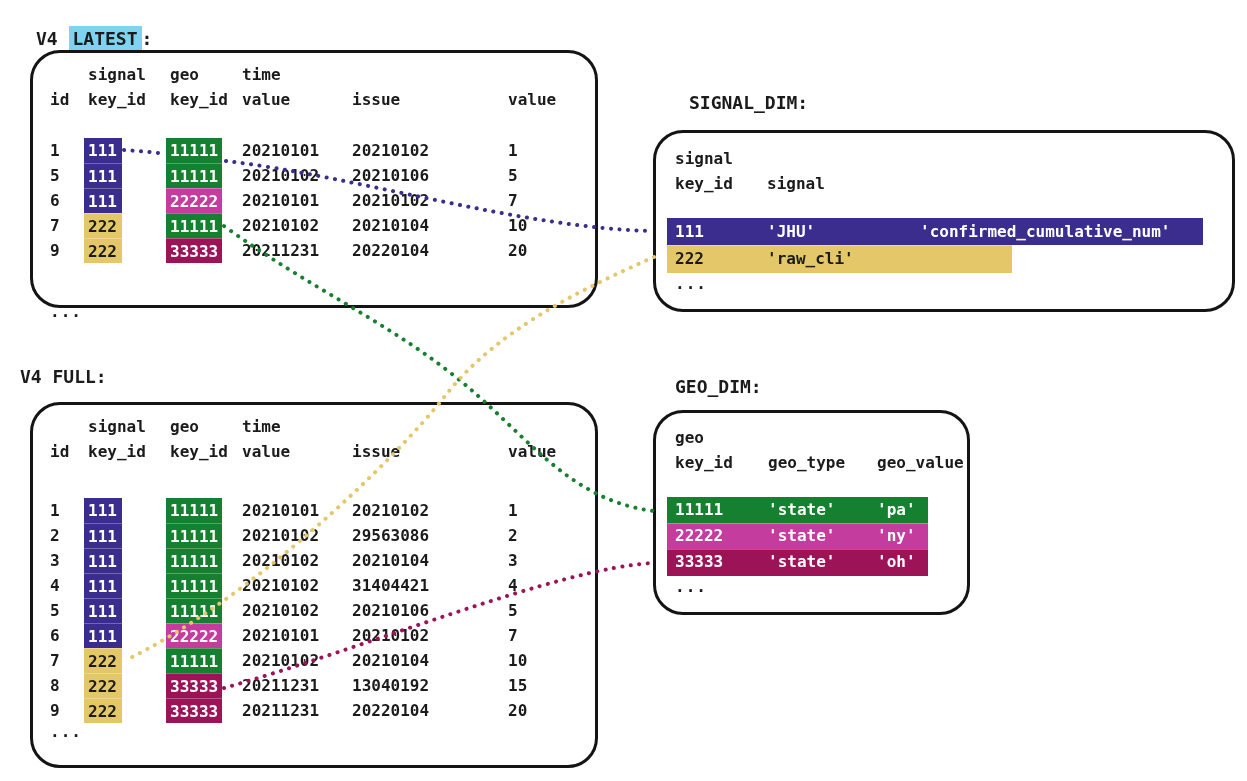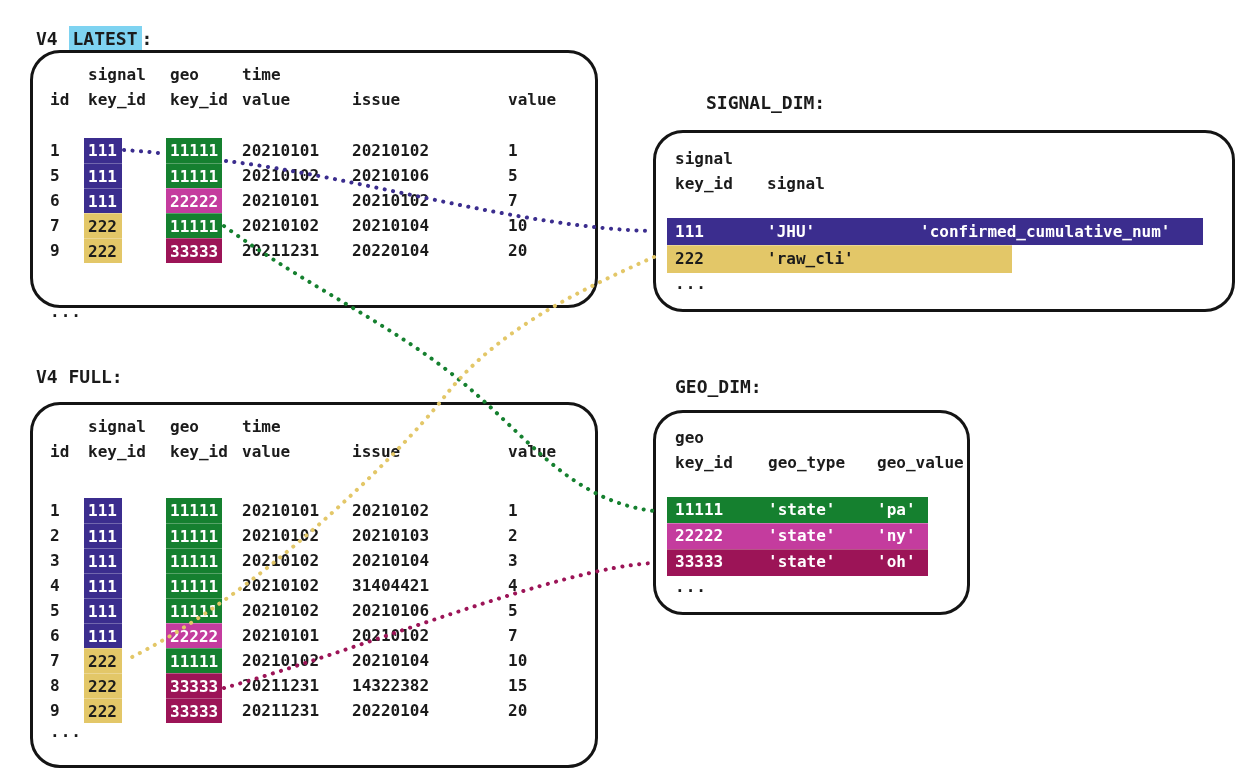--- a/index.html
+++ b/index.html
@@ -42,23 +42,23 @@
   .overlay{position:absolute;left:0;top:0;z-index:5;pointer-events:none;}
   .dots{fill:none;stroke-width:4;stroke-linecap:round;stroke-dasharray:.1 8.4;}
 </style>
 </head>
 <body>
 
 <div id="canvas" style="--purple: #3b2d8e; --gold: #e3c768; --green: #15802f; --pink: #c43c9e; --maroon: #9c1457; --hlblue: #7ed3f1; --text: #1b1b1b;">
 
   <div class="title" style="left:36px;top:28px"><span>V4 </span><span class="hl">LATEST</span><span>:</span></div>
 
-  <div class="title" style="left:36px;top:366px"><span>V4 </span><span>FULL:</span></div>
-
-  <div class="title" style="left:706px;top:92px">SIGNAL_DIM:</div>
+  <div class="title" style="left:20px;top:366px"><span>V4 </span><span>FULL:</span></div>
+
+  <div class="title" style="left:689px;top:92px">SIGNAL_DIM:</div>
 
   <div class="title" style="left:675px;top:376px">GEO_DIM:</div>
 
   <div class="box" style="left:30px;top:50px;width:568px;height:258px"></div>
   <div class="box" style="left:30px;top:402px;width:568px;height:366px"></div>
   <div class="box" style="left:653px;top:130px;width:582px;height:182px"></div>
   <div class="box" style="left:653px;top:410px;width:317px;height:205px"></div>
 
   <div id="lat-mount" class="mount" style="left:46px;top:50px;width:522px;height:258px">
       <div class="v4row" style="top: 12px;">
@@ -142,21 +142,21 @@
         <div class="vcell"><div class="kbg w56 c-green">11111</div></div>
         <div class="vcell">20210101</div>
         <div class="vcell">20210102</div>
         <div class="vcell">1</div>
       </div>
       <div class="v4row" style="top: 121px;">
         <div class="vcell pad4">2</div>
         <div class="vcell"><div class="kbg w38 c-purple sep">111</div></div>
         <div class="vcell"><div class="kbg w56 c-green sep">11111</div></div>
         <div class="vcell">20210102</div>
-        <div class="vcell">20210103</div>
+        <div class="vcell">29563086</div>
         <div class="vcell">2</div>
       </div>
       <div class="v4row" style="top: 146px;">
         <div class="vcell pad4">3</div>
         <div class="vcell"><div class="kbg w38 c-purple sep">111</div></div>
         <div class="vcell"><div class="kbg w56 c-green sep">11111</div></div>
         <div class="vcell">20210102</div>
         <div class="vcell">20210104</div>
         <div class="vcell">3</div>
       </div>
@@ -190,21 +190,21 @@
         <div class="vcell"><div class="kbg w56 c-green sep">11111</div></div>
         <div class="vcell">20210102</div>
         <div class="vcell">20210104</div>
         <div class="vcell">10</div>
       </div>
       <div class="v4row" style="top: 271px;">
         <div class="vcell pad4">8</div>
         <div class="vcell"><div class="kbg w38 c-gold sep">222</div></div>
         <div class="vcell"><div class="kbg w56 c-maroon sep">33333</div></div>
         <div class="vcell">20211231</div>
-        <div class="vcell">14322382</div>
+        <div class="vcell">13040192</div>
         <div class="vcell">15</div>
       </div>
       <div class="v4row" style="top: 296px;">
         <div class="vcell pad4">9</div>
         <div class="vcell"><div class="kbg w38 c-gold sep">222</div></div>
         <div class="vcell"><div class="kbg w56 c-maroon sep">33333</div></div>
         <div class="vcell">20211231</div>
         <div class="vcell">20220104</div>
         <div class="vcell">20</div>
       </div>

